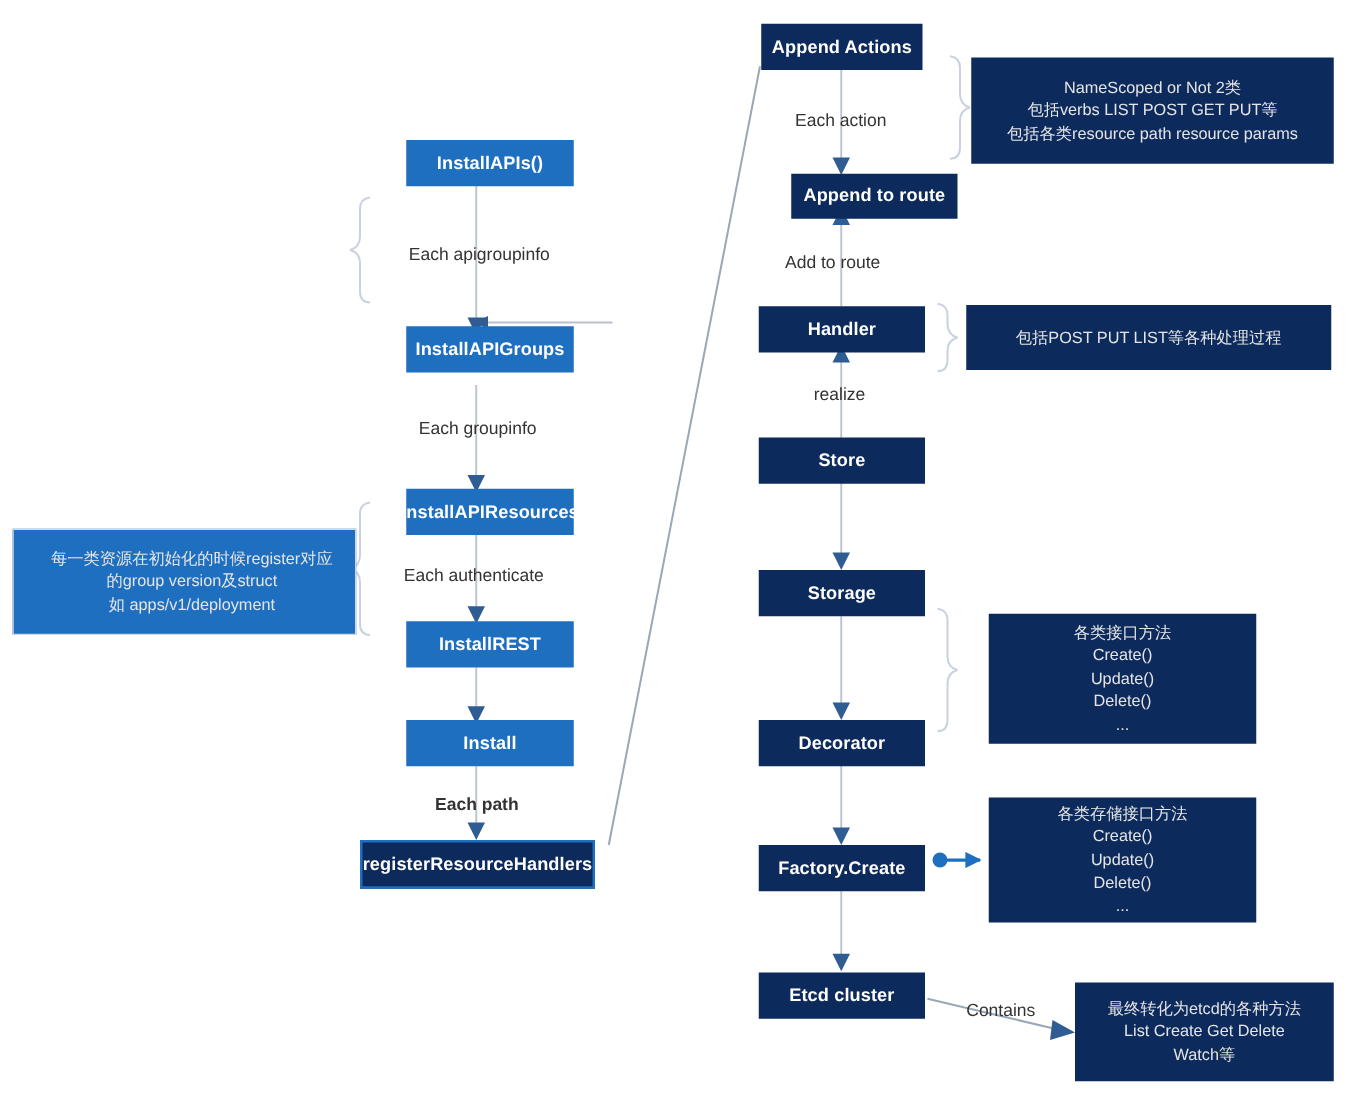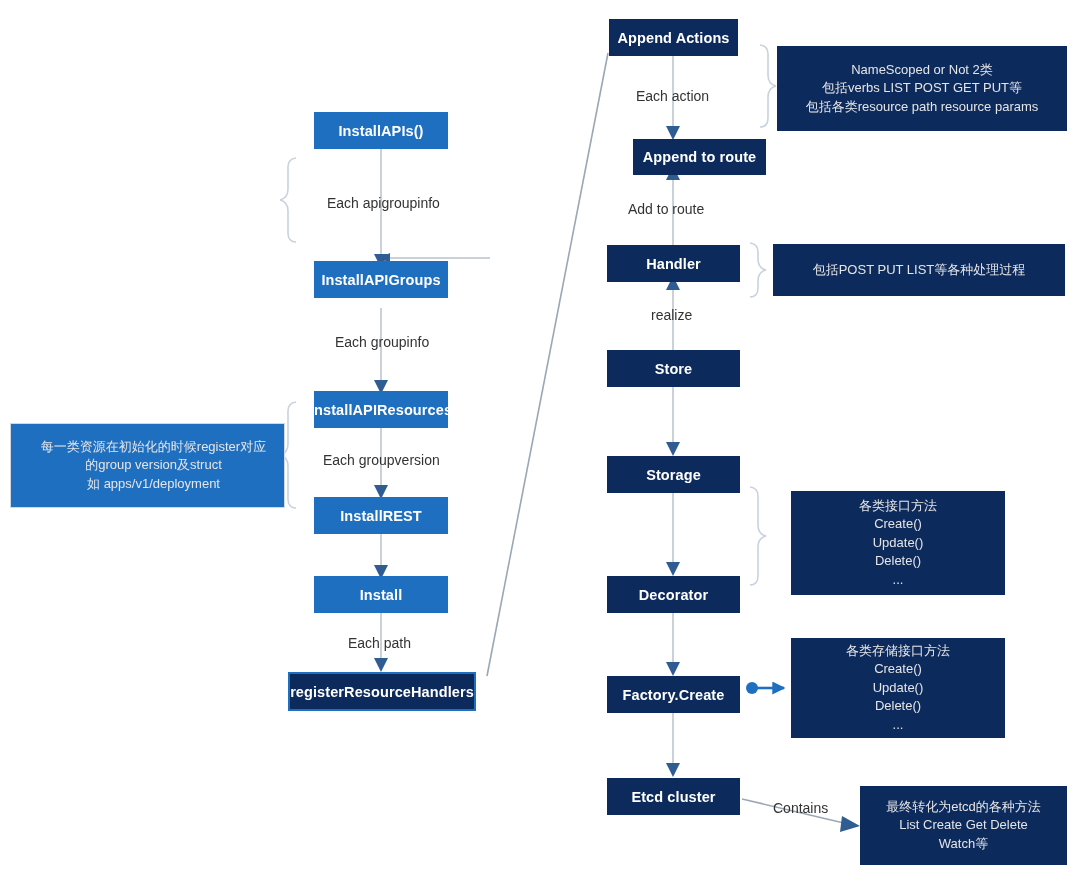--- a/index.html
+++ b/index.html
@@ -4,21 +4,21 @@
 <style>
   html,body{margin:0;padding:0;background:#ffffff;}
   body{width:1080px;height:880px;overflow:hidden;
        font-family:"Liberation Sans","DejaVu Sans",sans-serif;color:#000;}
   #canvas{position:relative;width:1080px;height:880px;}
 
   
   .node{position:absolute;display:flex;align-items:center;justify-content:center;
         text-align:center;color:#ffffff;font-weight:bold;font-size:14.5px;
         letter-spacing:.1px;box-sizing:border-box;}
-  .node.blue{background:#1F6FC0;}
+  .node.blue{background:#1F6FC0;margin-left:11px;}
   .node.navy{background:#0D2A5C;border:2px solid #1F6FC0;}
   .node.navy-plain{background:#0D2A5C;}
 
   
   .note{position:absolute;box-sizing:border-box;display:flex;flex-direction:column;
         align-items:center;justify-content:center;text-align:center;color:#e5e5e5;
         font-size:13px;line-height:1.42;padding:6px 8px;}
   .note.blue{background:#1F6FC0;border:1px solid #cfd8e3;}
   .note.navy{background:#0D2A5C;}
   .note .ln{white-space:nowrap;}
@@ -153,22 +153,22 @@
   <div class="node blue" style="left:314px;top:576px;width:134px;height:37px;">
     <span>Install</span>
   </div>
 
   <div class="node navy" style="left:288px;top:672px;width:188px;height:39px;">
     <span>registerResourceHandlers</span>
   </div>
 
   <div class="elabel" style="left:327px;top:195px;">Each apigroupinfo</div>
   <div class="elabel" style="left:335px;top:334px;">Each groupinfo</div>
-  <div class="elabel" style="left:323px;top:452px;">Each groupversion</div>
-  <div class="elabel" style="left:348px;top:635px;">Each path</div>
+  <div class="elabel" style="left:323px;top:452px;">Each authenticate</div>
+  <div class="elabel" style="left:348px;top:635px;font-weight:bold;">Each path</div>
 
   <div class="node navy-plain" style="left:609px;top:19px;width:129px;height:37px;">
     <span>Append Actions</span>
   </div>
 
   <div class="node navy-plain" style="left:607px;top:139px;width:133px;height:36px;margin-left:26px;">
     <span>Append  to route</span>
   </div>
 
   <div class="node navy-plain" style="left:607px;top:245px;width:133px;height:37px;">

